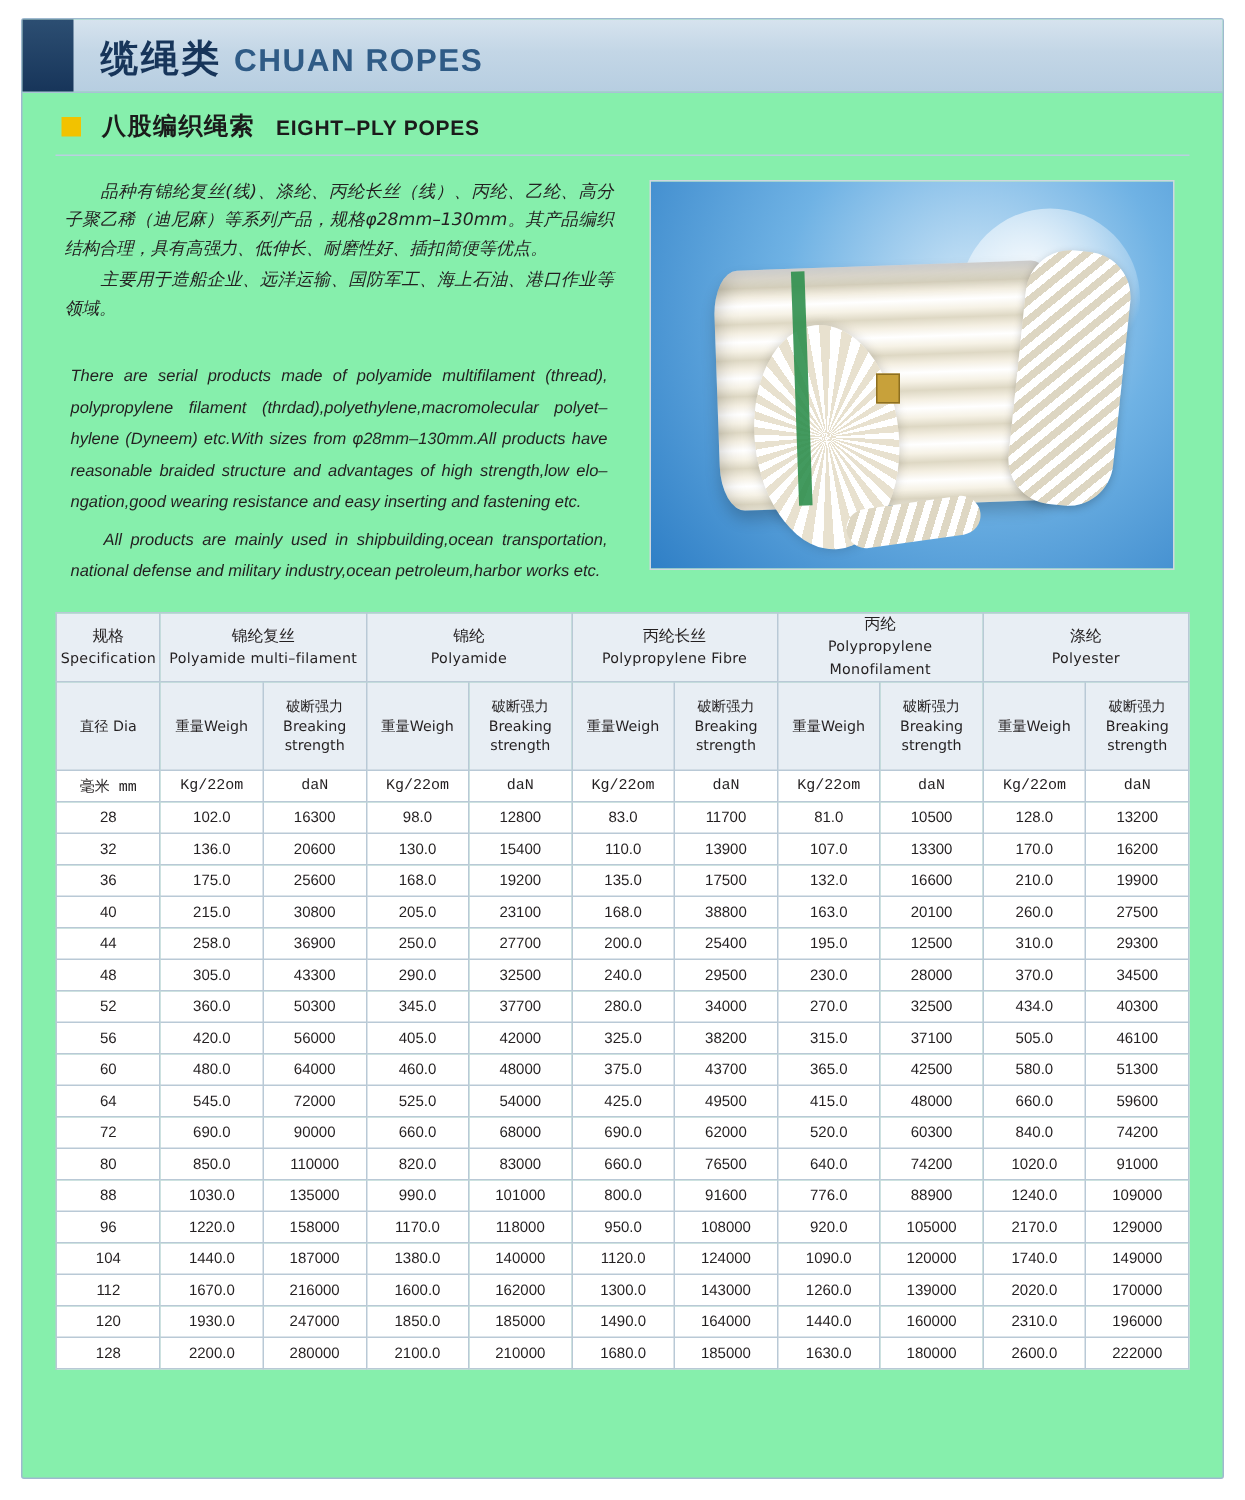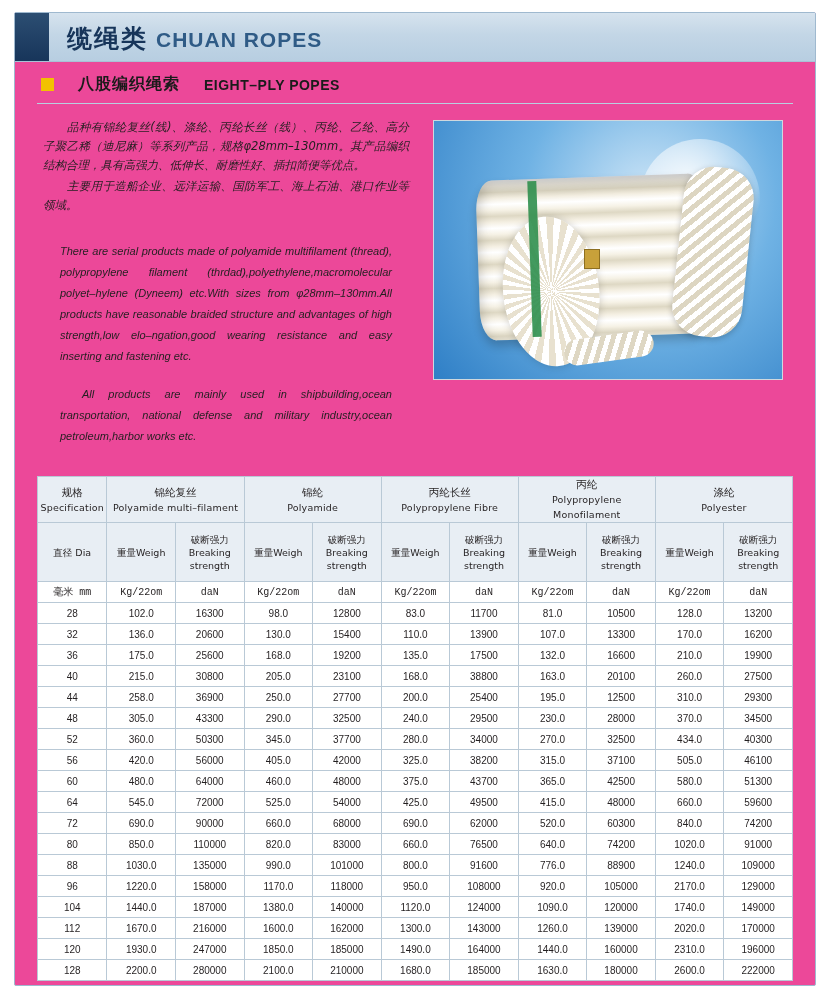--- a/index.html
+++ b/index.html
@@ -20,21 +20,21 @@
     height: 1000px;
     box-sizing: border-box;
     padding: 12px 14px 14px 14px;
   }
   .frame {
     position: relative;
     width: 100%;
     height: 100%;
     box-sizing: border-box;
     border: 1px solid #9fb9cf;
-    background: #ec4899;
+    background: #86efac;
     border-radius: 2px;
   }
   
   .header {
     position: relative;
     height: 48px;
     background: linear-gradient(to bottom, #d6e3ee 0%, #c3d6e6 45%, #b7cee1 100%);
     border-bottom: 1px solid #a9c1d6;
   }
   .header-accent {
@@ -61,21 +61,21 @@
   .header-en {
     font-size: 21px;
     font-weight: bold;
     color: #2f5b86;
     letter-spacing: 1px;
   }
   
   .subtitle-row {
     display: flex;
     align-items: center;
-    gap: 24px;
+    gap: 14px;
     padding: 12px 0 6px 26px;
     text-align: center;
   }
   .sub-square {
     width: 13px; height: 13px;
     background: #f2c200;
     flex: 0 0 auto;
   }
   .sub-cn {
     font-size: 16px;
@@ -117,21 +117,21 @@
   }
   .cn-block { padding-left: 6px; }
   .en-block {
     margin-top: 26px;
     padding-left: 6px;
   }
   .en-para {
     font-size: 11px;
     line-height: 21px;
     color: #231f20;
-    margin: 17px;
+    margin: 4px;
     text-align: justify;
   }
   .en-para.indent { text-indent: 22px; }
   .img-col {
     flex: 1 1 auto;
     display: flex;
     align-items: flex-start;
     justify-content: center;
     padding-top: 2px;
   }

